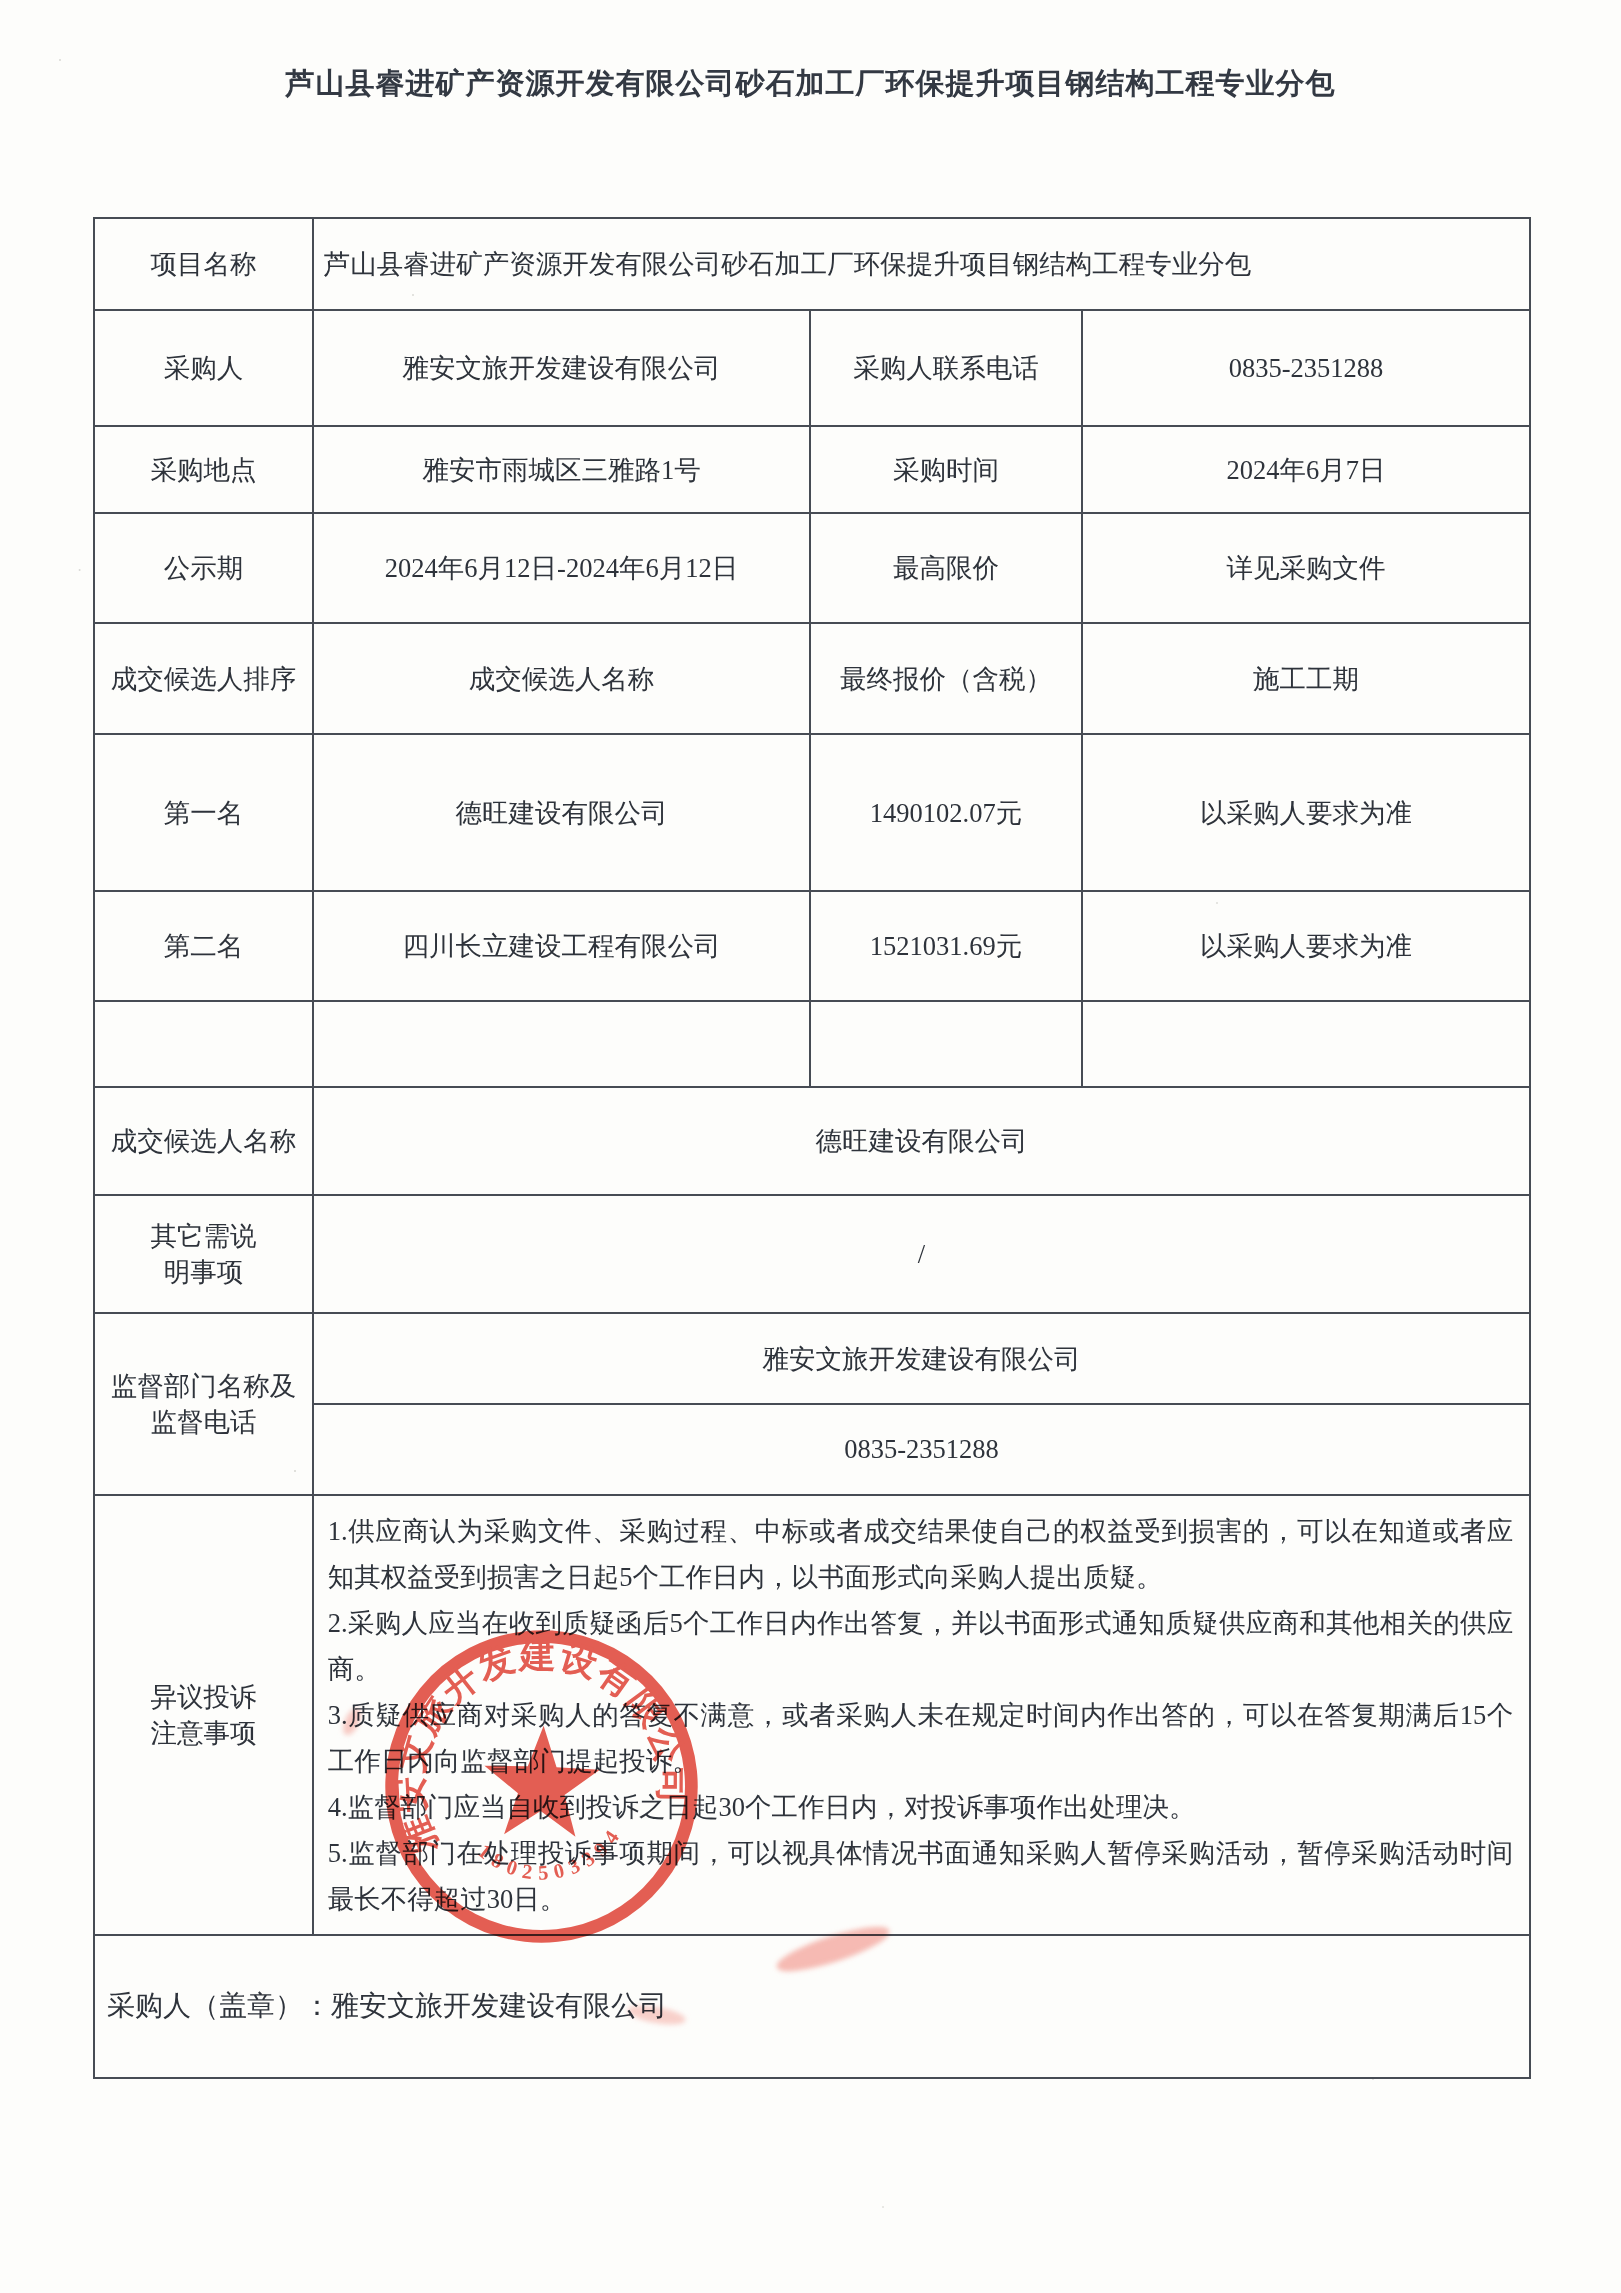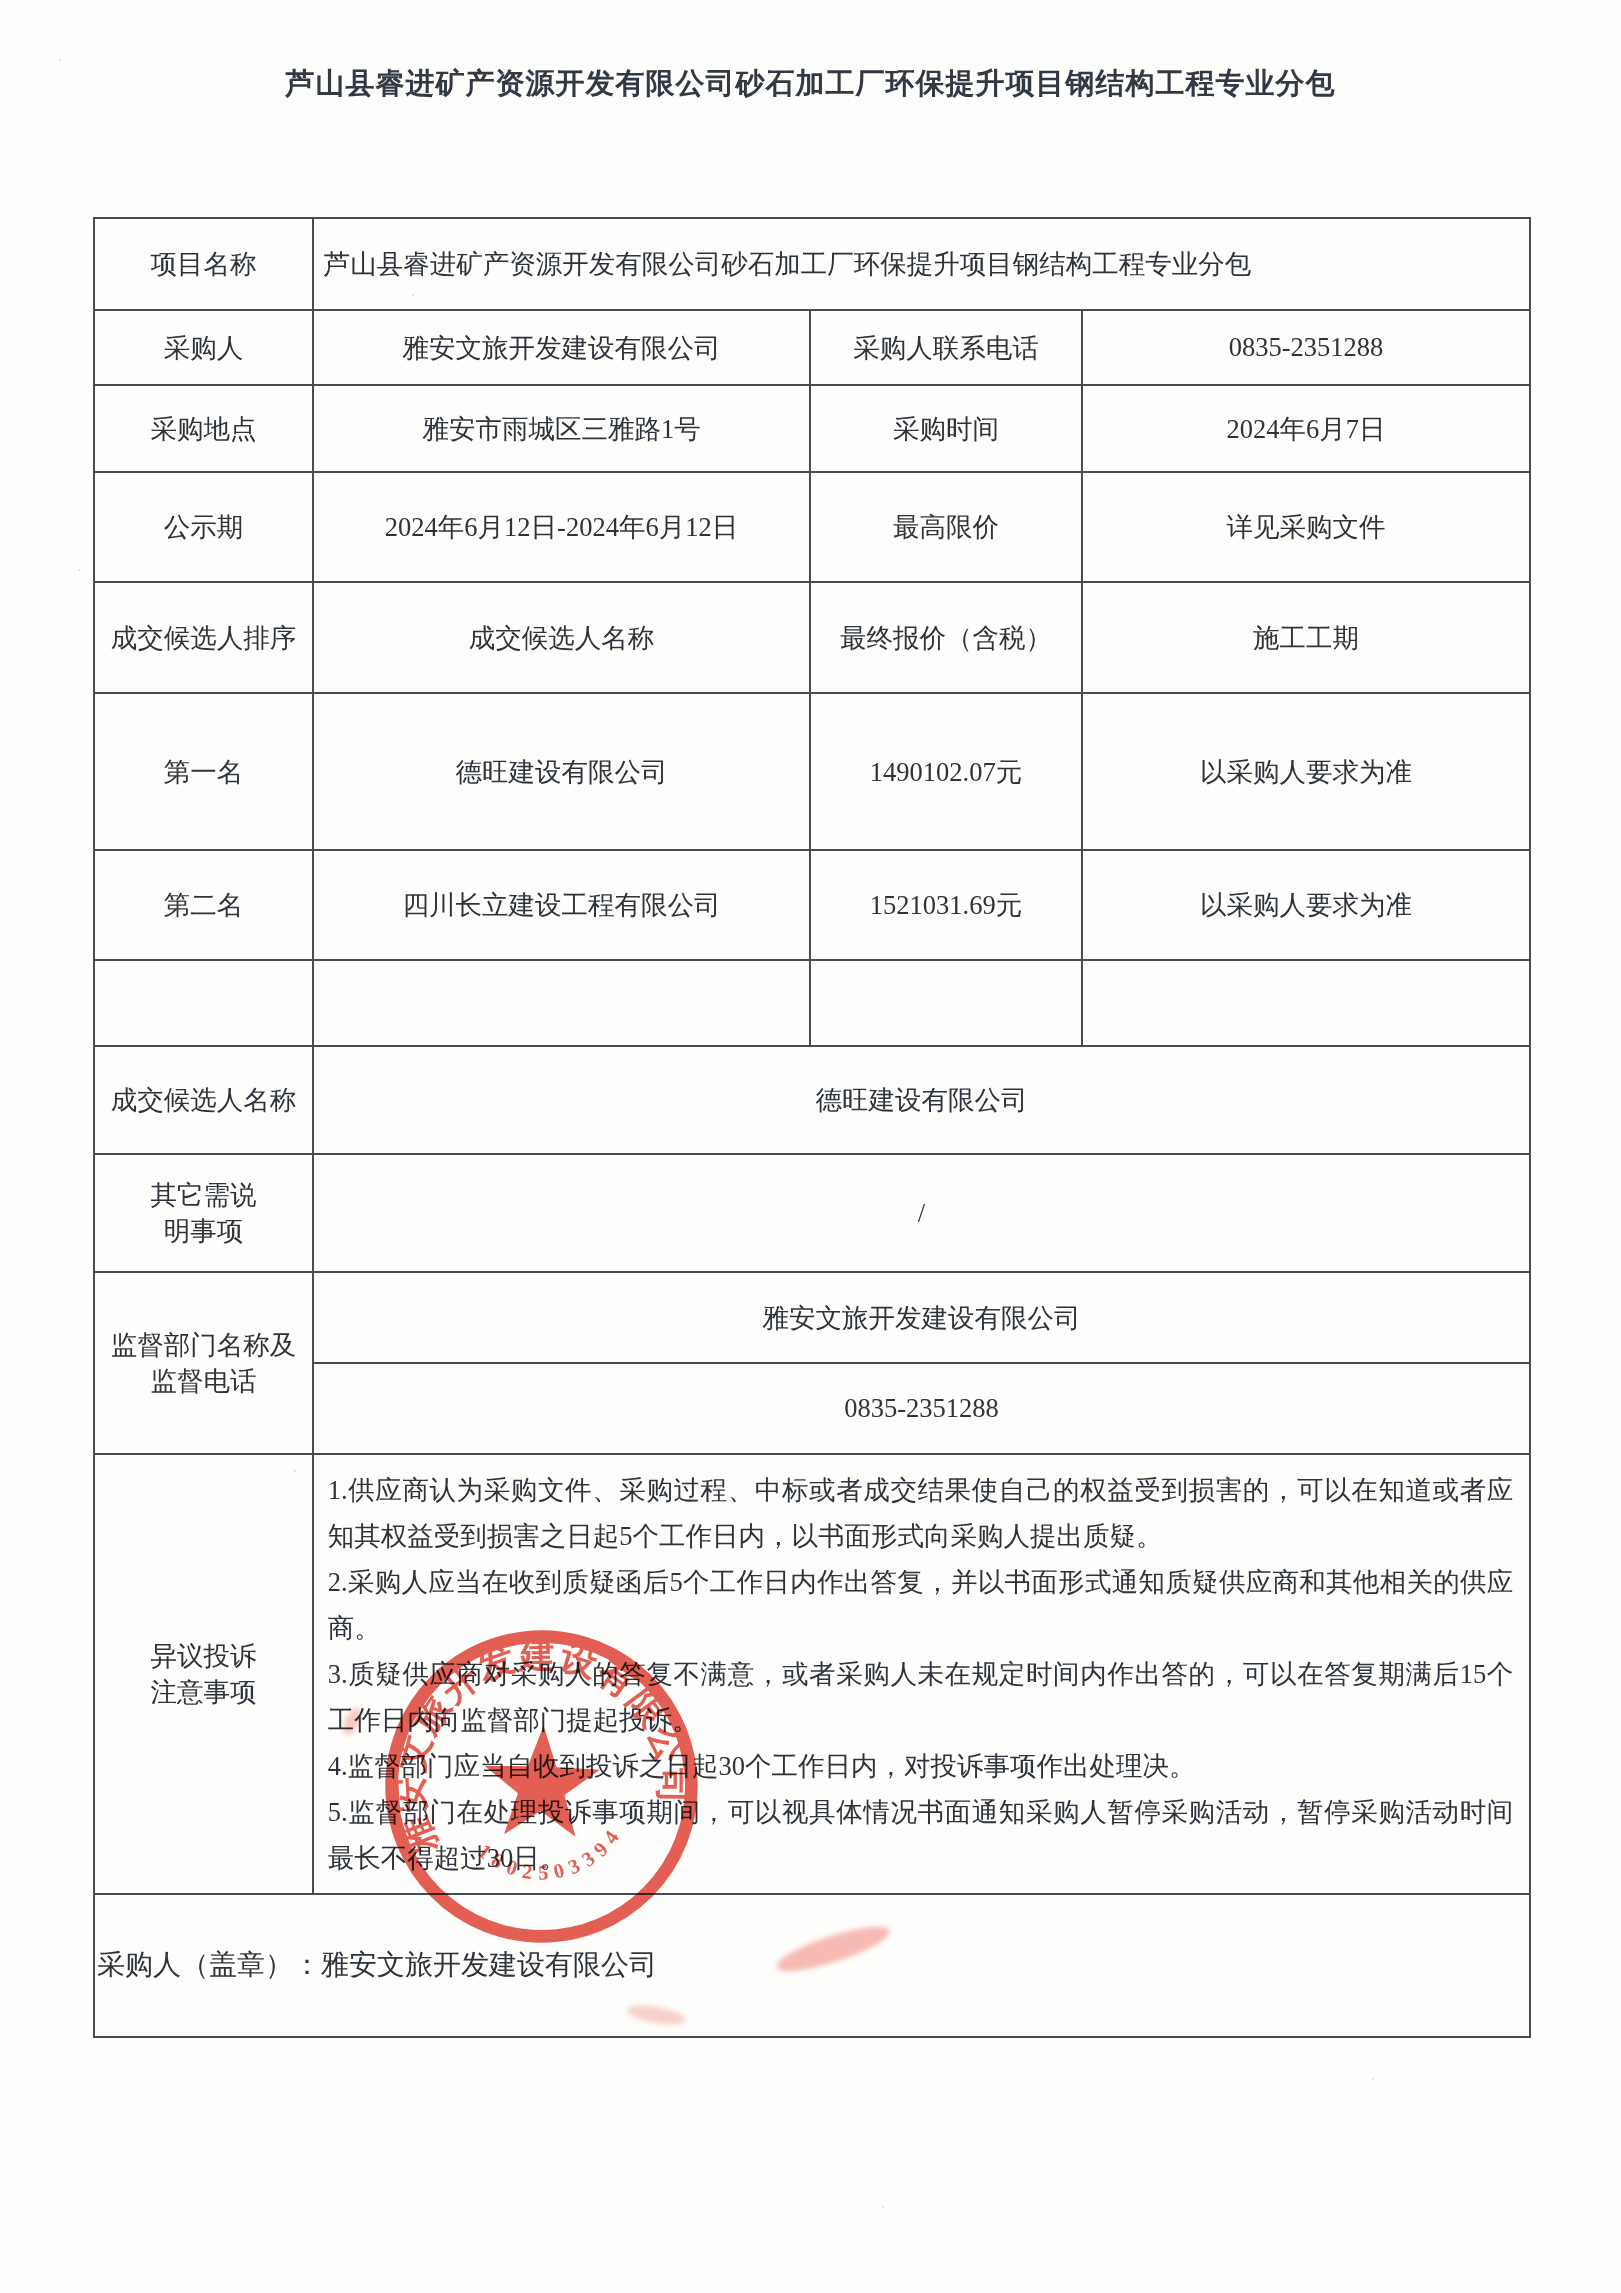--- a/index.html
+++ b/index.html
@@ -28,34 +28,34 @@
     border-collapse:collapse; table-layout:fixed;
     font-size:26.5px; color:#2e333b;
   }
   .announcement-table td{
     border:2px solid #474c54;
     text-align:center; vertical-align:middle;
     padding:3.9px 7.8px;
     white-space:pre-line;
     overflow:hidden;
   }
-  tr.r1{height:92px;} tr.r2{height:75px;margin-top:43px;} tr.r3{height:87px;}
+  tr.r1{height:92px;} tr.r2{height:116px;margin-top:43px;} tr.r3{height:87px;}
   tr.r4{height:110px;} tr.r5{height:111px;} tr.r6{height:157px;}
   tr.r7{height:110px;} tr.r8{height:86px;} tr.r9{height:108px;}
   tr.r10{height:118px;} tr.r11a{height:91px;} tr.r11b{height:91px;}
   tr.r12{height:364px;} tr.r13{height:143px;}
   td.thick-top{ border-top-width:2.9px;border-radius:29px; }
   td.left-text{ text-align:left; padding-left:9.8px; }
   td.complaint-cell{
     text-align:left; vertical-align:top;
     padding:11.8px 15.7px 11.8px 13.7px;
     line-height:46px; white-space:normal;
     text-align:justify;
   }
-  td.footer-cell{ text-align:left; padding-left:2px; font-size:28px; }
+  td.footer-cell{ text-align:left; padding-left:12px; font-size:28px; }
   .label-cell{ }
   
   .seal{
     position:absolute; left:375px; top:1620px; width:333px; height:333px;
     opacity:0.88; mix-blend-mode:multiply;
     transform:rotate(-6deg);
     pointer-events:none;
   }
   .seal svg{ width:100%; height:100%; overflow:visible; }
   .seal-smudge{

